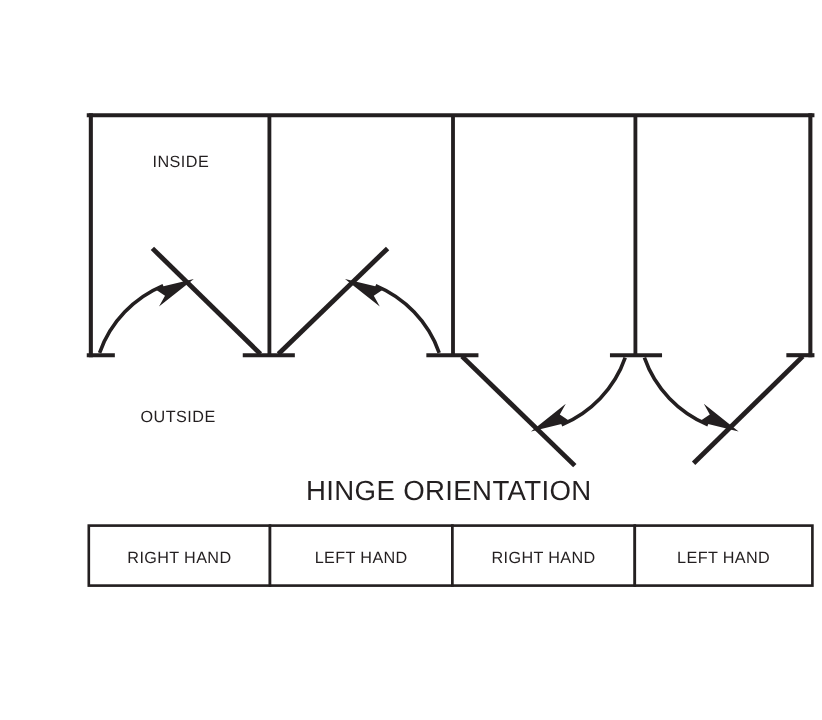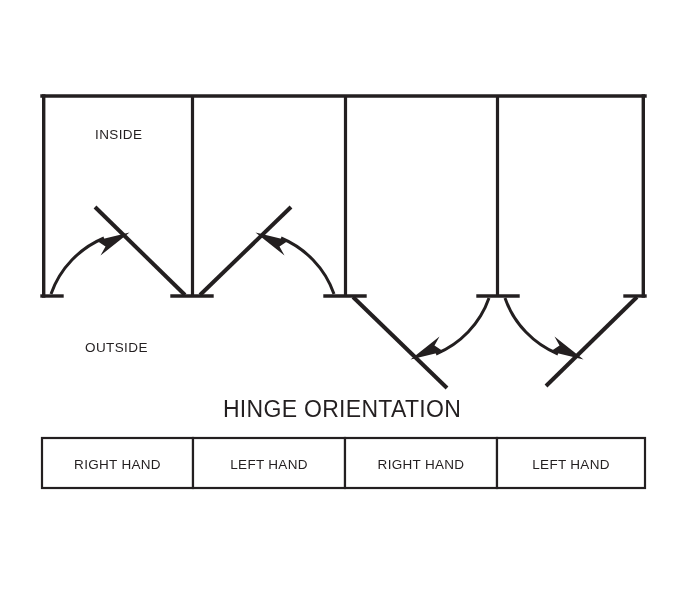--- a/index.html
+++ b/index.html
@@ -11,20 +11,21 @@
     width: 685px;
     height: 600px;
     font-family: "Liberation Sans", sans-serif;
     color: #231f20;
     overflow: hidden;
   }
   #diagram-root {
     position: relative;
     width: 605px;
     height: 600px;
+    margin-left: 32px;
   }
   svg#hinge-svg {
     display: block;
     width: 685px;
     height: 600px;
   }
   .wall-line {
     fill: none;
     stroke: #231f20;
     stroke-width: 3.4;

